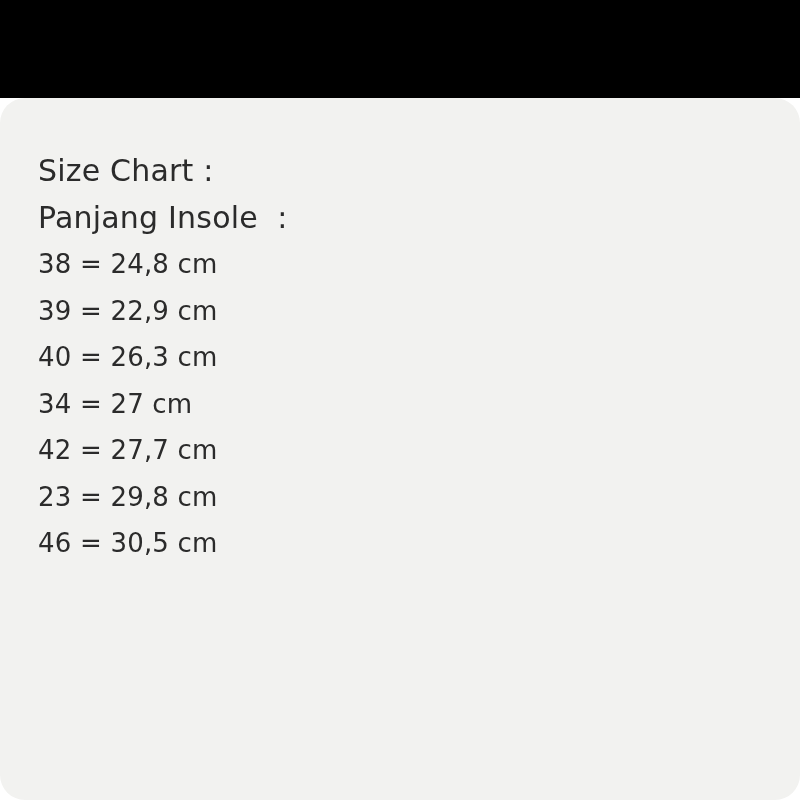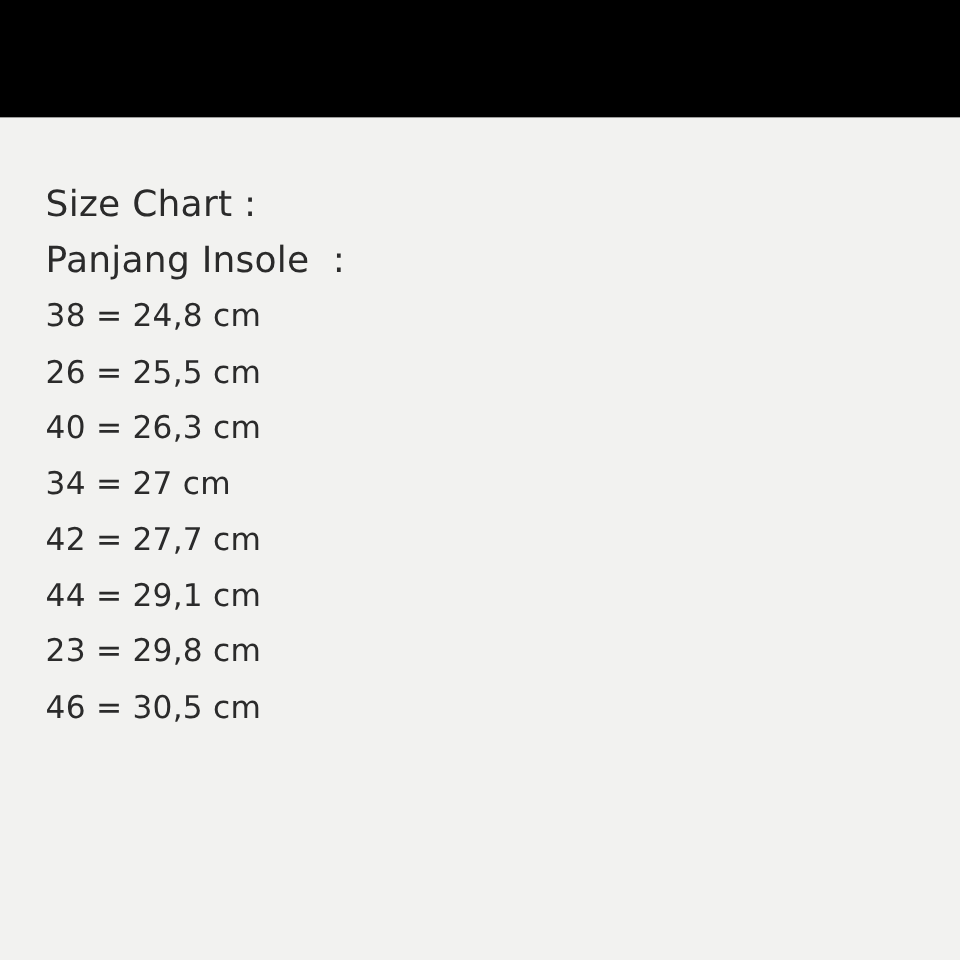--- a/index.html
+++ b/index.html
@@ -29,20 +29,21 @@
     background: #000000;
   }
   
   .card {
     position: absolute;
     left: 0;
     top: 98px;
     width: 800px;
     height: 702px;
     background: #f2f2f0;
+    border-radius: 25px;
   }
   .content {
     position: absolute;
     left: 38px;
     top: 50px;
     width: 520px;
   }
   .line {
     color: #2b2b2b;
     font-size: 26px;
@@ -62,24 +63,23 @@
   <div class="top-band"></div>
 
   <div class="card">
     <div class="content">
 
       <div class="line heading">Size Chart :</div>
 
       <div class="line heading">Panjang Insole  :</div>
 
       <div class="line">38 = 24,8 cm</div>
-      <div class="line">26 = 25,5 cm</div>
+      <div class="line">39 = 22,9 cm</div>
       <div class="line">40 = 26,3 cm</div>
       <div class="line">34 = 27 cm</div>
       <div class="line">42 = 27,7 cm</div>
-      <div class="line">44 = 29,1 cm</div>
       <div class="line">23 = 29,8 cm</div>
       <div class="line">46 = 30,5 cm</div>
 
     </div>
   </div>
 
 </div>
 
 </body></html>

